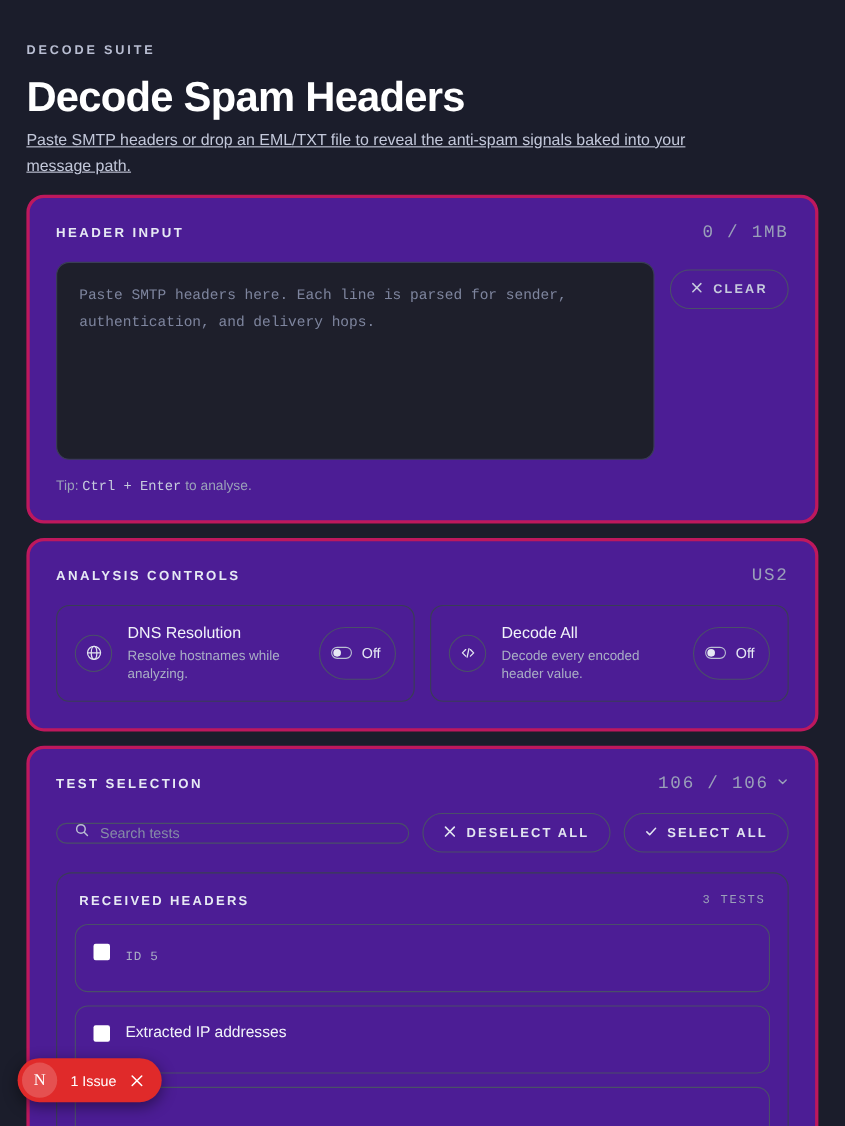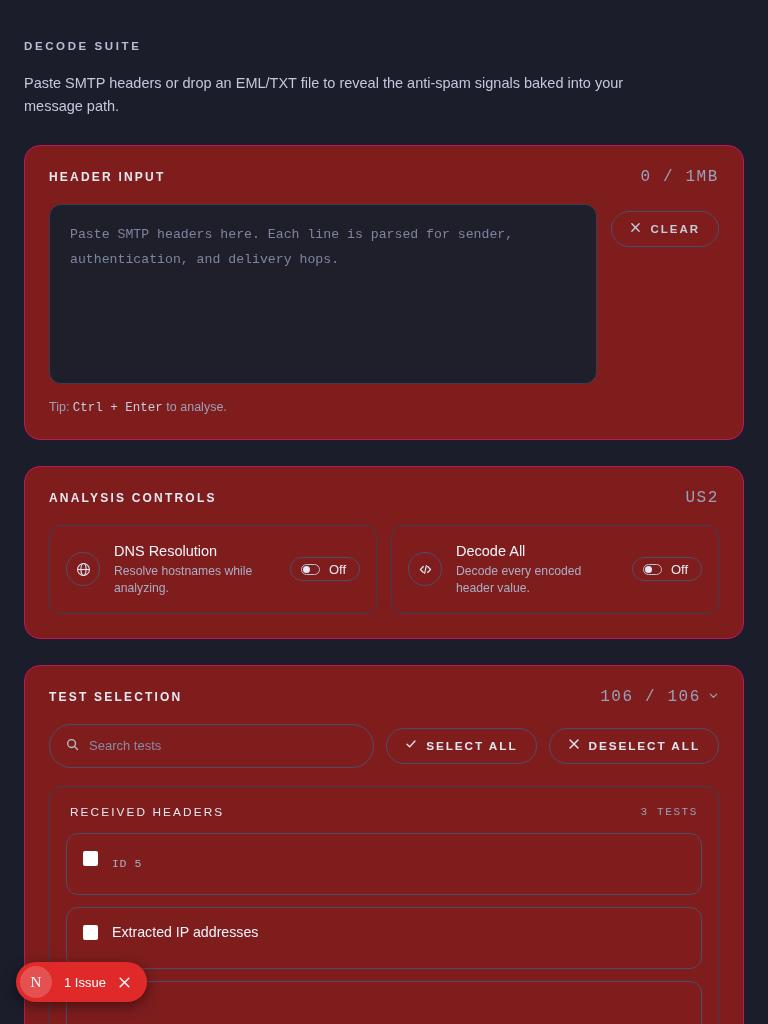--- a/index.html
+++ b/index.html
@@ -38,30 +38,31 @@
     line-height: 1.12;
     font-weight: 700;
     letter-spacing: -0.7px;
     color: #ffffff;
     margin-top: 16px;
   }
   .page-sub {
     font-size: 14.5px;
     line-height: 1.62;
     color: #c3c8da;
-    margin-top: 20px;
+    margin-top: 6px;
     max-width: 660px;
+    text-decoration: underline;
   }
 
   
   .card {
-    margin-top: 26px;
-    border: 1px solid #be185d;
+    margin-top: 13px;
+    border: 3px solid #be185d;
     border-radius: 16px;
-    background: #7f1d1d;
+    background: #4c1d95;
     padding: 22px 24px 24px 24px;
     position: relative;
   }
   .card-head {
     display: flex;
     align-items: center;
     justify-content: space-between;
     margin-bottom: 18px;
   }
   .card-title {
@@ -162,21 +163,21 @@
     line-height: 1.25;
   }
   .ctrl-desc {
     font-size: 12.2px;
     color: #a9aec5;
     line-height: 1.38;
     margin-top: 3px;
   }
   .toggle {
     flex: 0 0 auto;
-    height: 24px;
+    height: 48px;
     padding: 0 13px 0 10px;
     border: 1px solid #4a4f69;
     border-radius: 999px;
     display: flex;
     align-items: center;
     gap: 9px;
     cursor: pointer;
     background: transparent;
   }
   .switch {
@@ -202,21 +203,21 @@
 
   
   .chevron { display: inline-block; }
   .tools-row {
     display: flex;
     align-items: center;
     gap: 12px;
   }
   .search {
     flex: 1;
-    height: 44px;
+    height: 19px;
     border: 1px solid #4a4f69;
     border-radius: 999px;
     display: flex;
     align-items: center;
     gap: 10px;
     padding: 0 16px;
     background: transparent;
     max-width: 332px;
   }
   .search-ph {
@@ -249,21 +250,21 @@
   }
   .group-head {
     display: flex;
     align-items: center;
     justify-content: space-between;
     margin-bottom: 14px;
     padding: 0 4px;
   }
   .group-title {
     font-size: 11.8px;
-    font-weight: 400;
+    font-weight: 700;
     letter-spacing: 2.1px;
     color: #e6e9f4;
   }
   .group-count {
     font-size: 11px;
     letter-spacing: 1.6px;
     color: #9aa0b9;
     font-family: "Liberation Mono", monospace;
   }
   .test-row {
@@ -336,20 +337,21 @@
     cursor: pointer;
   }
 </style>
 </head>
 <body>
 
 <div class="page">
 
   <div>
     <div class="eyebrow">DECODE SUITE</div>
+    <h1 class="page-title">Decode Spam Headers</h1>
     <p class="page-sub">Paste SMTP headers or drop an EML/TXT file to reveal the anti-spam signals baked into your message path.</p>
   </div>
 
   <div class="card">
     <div class="card-head">
       <span class="card-title">HEADER INPUT</span>
       <span class="card-meta">0 / 1MB</span>
     </div>
 
     <div class="input-row">
@@ -438,34 +440,34 @@
           <svg width="13" height="13" viewBox="0 0 14 14" fill="none" stroke="#b9bed2" stroke-width="1.45" stroke-linecap="round">
             <circle cx="6" cy="6" r="4.2"></circle>
             <path d="M9.2 9.2 L12.4 12.4"></path>
           </svg>
         </span>
         <span class="search-ph" placeholder="Search tests">Search tests</span>
       </div>
 
       <button class="pill-btn">
         <span>
+          <svg width="12" height="12" viewBox="0 0 12 12" fill="none" stroke="currentColor" stroke-width="1.5" stroke-linecap="round">
+            <path d="M2 2 L10 10 M10 2 L2 10"></path>
+          </svg>
+        </span>
+        <span>DESELECT ALL</span>
+      </button>
+
+      <button class="pill-btn">
+        <span>
           <svg width="12" height="12" viewBox="0 0 13 13" fill="none" stroke="currentColor" stroke-width="1.5" stroke-linecap="round" stroke-linejoin="round">
             <path d="M2.2 6.8 L5 9.6 L10.8 3.2"></path>
           </svg>
         </span>
         <span>SELECT ALL</span>
-      </button>
-
-      <button class="pill-btn">
-        <span>
-          <svg width="12" height="12" viewBox="0 0 12 12" fill="none" stroke="currentColor" stroke-width="1.5" stroke-linecap="round">
-            <path d="M2 2 L10 10 M10 2 L2 10"></path>
-          </svg>
-        </span>
-        <span>DESELECT ALL</span>
       </button>
     </div>
 
     <div class="group">
       <div class="group-head">
         <span class="group-title">RECEIVED HEADERS</span>
         <span class="group-count">3 TESTS</span>
       </div>
 
       <div class="test-row">

